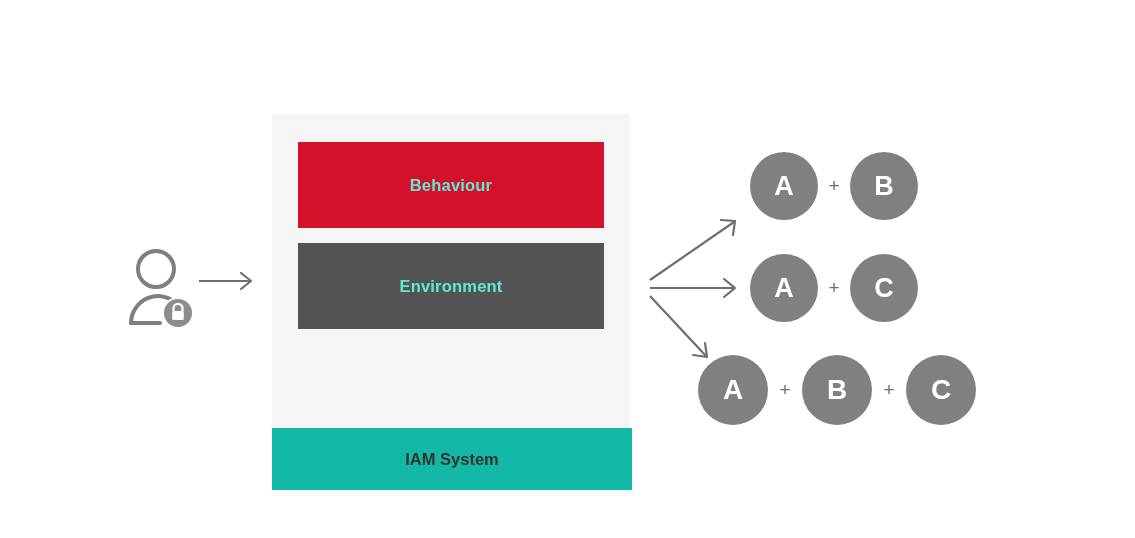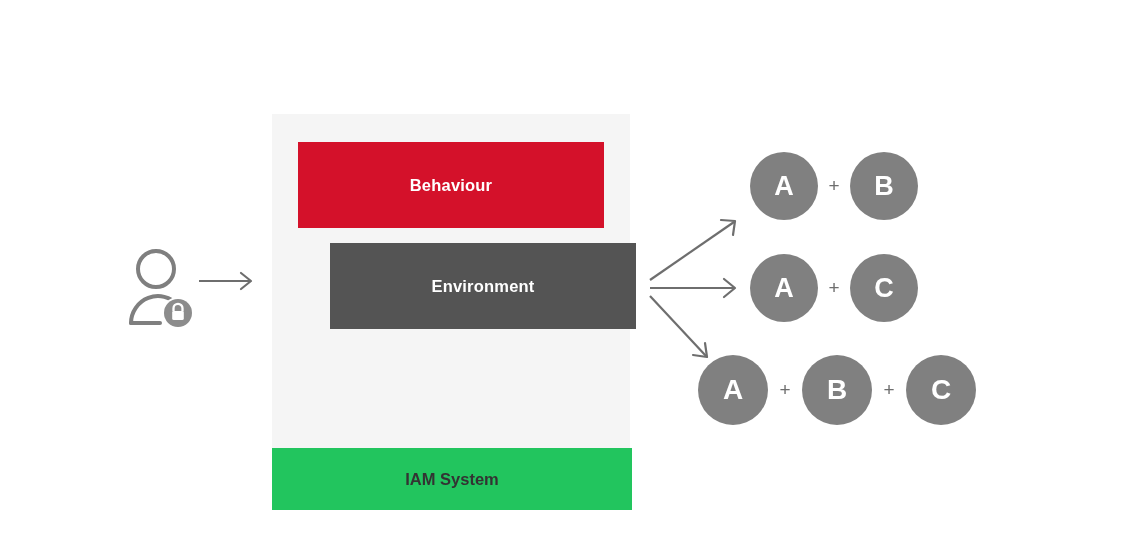--- a/index.html
+++ b/index.html
@@ -56,36 +56,36 @@
     height: 334px;
     background: #f5f5f5;
   }
   .layer {
     position: absolute;
     left: 26px;
     width: 306px;
     display: flex;
     align-items: center;
     justify-content: center;
-    color: #ffffff;
+    color: #5eead4;
     font-size: 16.5px;
     font-weight: bold;
     letter-spacing: 0.2px;
   }
   .layer-behaviour { top: 28px;  height: 86px; background: #d4112a; }
-  .layer-environment { top: 129px; height: 86px; background: #545454; margin-left: 32px; }
+  .layer-environment { top: 129px; height: 86px; background: #545454; }
   .layer-context { top: 230px; height: 86px; background: #333333; }
 
   .iam-bar {
     position: absolute;
     left: 272px;
-    top: 448px;
+    top: 428px;
     width: 360px;
     height: 62px;
-    background: #22c55e;
+    background: #14b8a6;
     display: flex;
     align-items: center;
     justify-content: center;
     color: #333333;
     font-size: 16.5px;
     font-weight: bold;
   }
 
   
   .fan-arrows {

